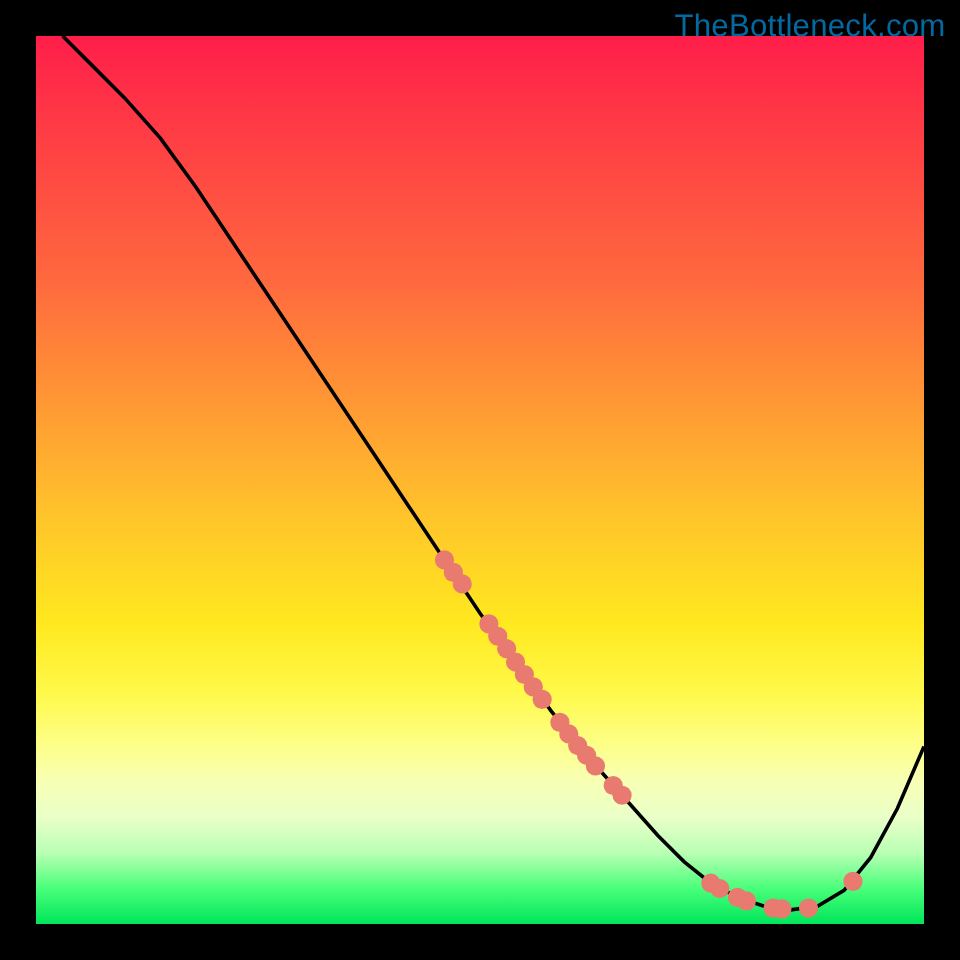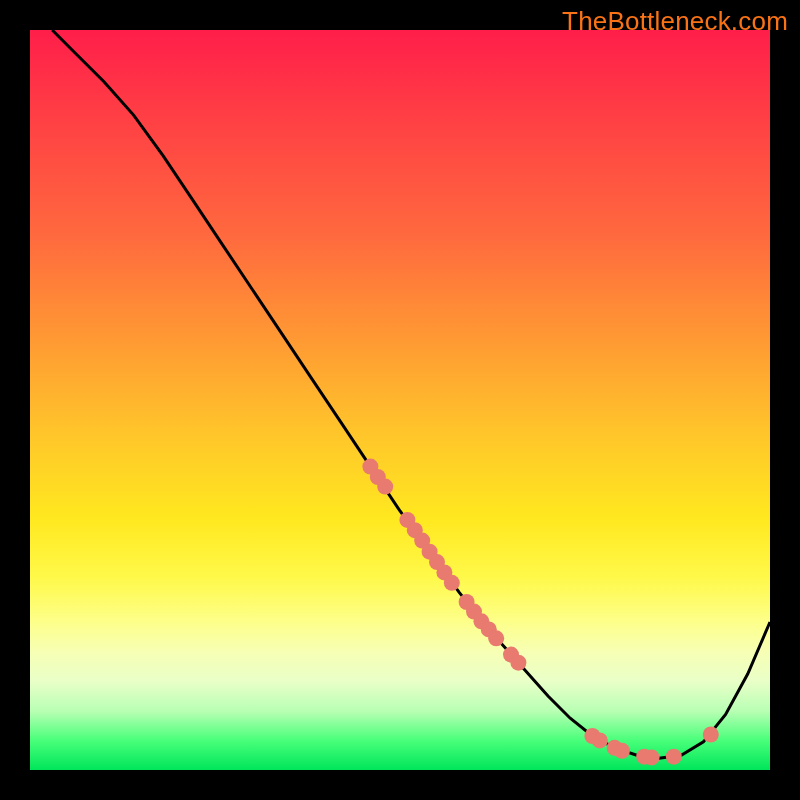--- a/index.html
+++ b/index.html
@@ -38,21 +38,21 @@
       #e9ffc8 88%,
       #b9ffb4 92%,
       #49ff7a 96%,
       #00e55a 100%
     );
   }
   .watermark {
     position: absolute;
     top: 6px;
     right: 12px;
-    color: #f97316;
+    color: #0369a1;
     font-size: 26px;
     font-weight: 500;
     letter-spacing: 0.2px;
     user-select: none;
   }
   svg {
     position: absolute;
     left: 0; top: 0;
   }
 </style>

